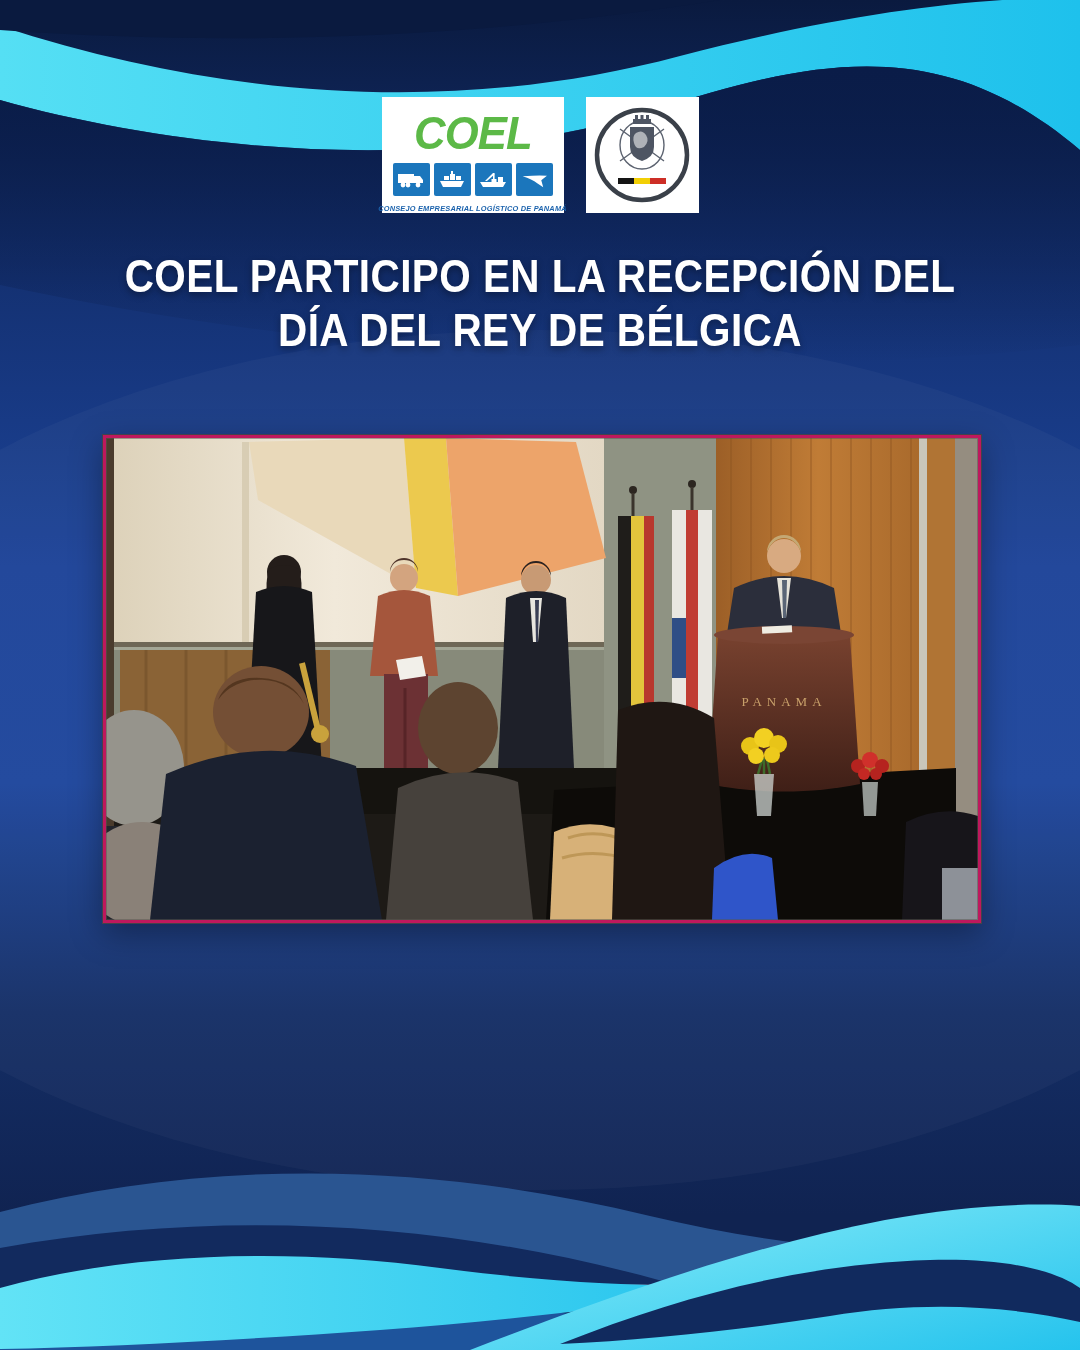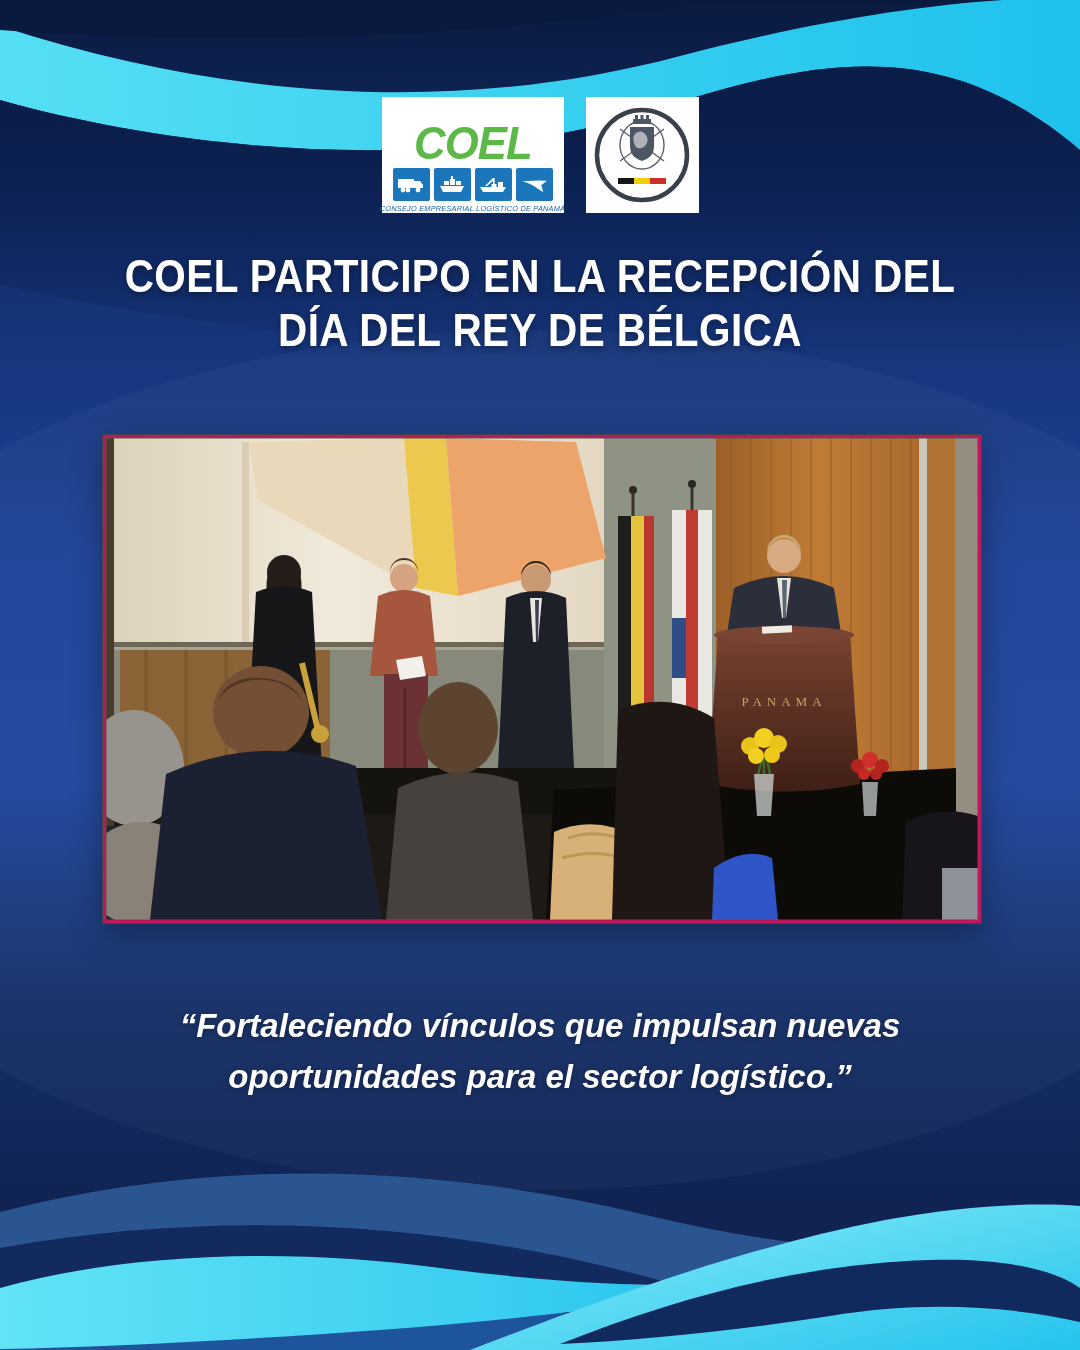--- a/index.html
+++ b/index.html
@@ -3,27 +3,27 @@
 <meta charset="utf-8">
 <style>
   html,body{margin:0;padding:0;background:#06122e;}
   .canvas{position:relative;width:1080px;height:1350px;overflow:hidden;
           font-family:"Liberation Sans", sans-serif;background:#16356f;}
   .bg{position:absolute;inset:0;z-index:0;}
   
   .logo-row{position:absolute;top:97px;left:0;width:1080px;display:flex;
             justify-content:center;gap:22px;z-index:5;}
   .coel-box{width:182px;height:116px;background:#ffffff;display:flex;flex-direction:column;
-            align-items:center;justify-content:flex-end;padding-top:12px;box-sizing:border-box;}
+            align-items:center;justify-content:space-between;padding-top:12px;box-sizing:border-box;}
   .coel-word{font-style:italic;font-weight:bold;font-size:46px;line-height:48px;
              color:#5cb947;letter-spacing:-1px;transform:scaleX(.95);}
   .coel-tiles{display:flex;gap:4px;margin-top:1px;}
   .coel-tile{width:37px;height:33px;background:#1b76bc;border-radius:2px;
              display:flex;align-items:center;justify-content:center;}
-  .coel-tagline{margin-top:3px;font-size:7.4px;font-weight:normal;font-style:italic;
+  .coel-tagline{margin-top:3px;font-size:7.4px;font-weight:bold;font-style:italic;
                 color:#1c63ad;letter-spacing:.2px;white-space:nowrap;}
   .be-box{width:113px;height:116px;background:#ffffff;display:flex;
           align-items:center;justify-content:center;}
   
   .title{position:absolute;top:250px;left:50%;transform:translateX(-50%) scaleX(.88);
          width:1000px;text-align:center;color:#ffffff;font-weight:bold;
          font-size:46px;line-height:1.17;letter-spacing:.5px;z-index:5;
          text-shadow:0 3px 8px rgba(0,0,0,.35);white-space:nowrap;}
   
   .photo{position:absolute;left:103px;top:435px;width:872px;height:482px;z-index:5;
@@ -292,18 +292,14 @@
         <path d="M462,400 q30,-10 60,4 M456,420 q34,-10 68,2" stroke="#b8914f" stroke-width="3" fill="none" opacity=".8"></path>
         <path d="M512,272 q50,-20 96,8 l16,202 h-118 Z" fill="#1f1713"></path>
         <path d="M608,430 q30,-22 58,-10 l6,62 h-66 Z" fill="#2f55c9"></path>
         <path d="M800,384 q36,-18 72,-6 l0,104 h-76 Z" fill="#17151a"></path>
         <rect x="836" y="430" width="36" height="52" fill="#8d9198"></rect>
       </g>
       <rect x="0" y="0" width="872" height="482" fill="none" stroke="#5a5850" stroke-width="2" opacity=".5"></rect>
     </svg>
   </div>
 
-  <div class="quote">
-    <div>“Fortaleciendo vínculos que impulsan nuevas</div>
-    <div>oportunidades para el sector logístico.”</div>
-  </div>
 
 </div>
 
 </body></html>

